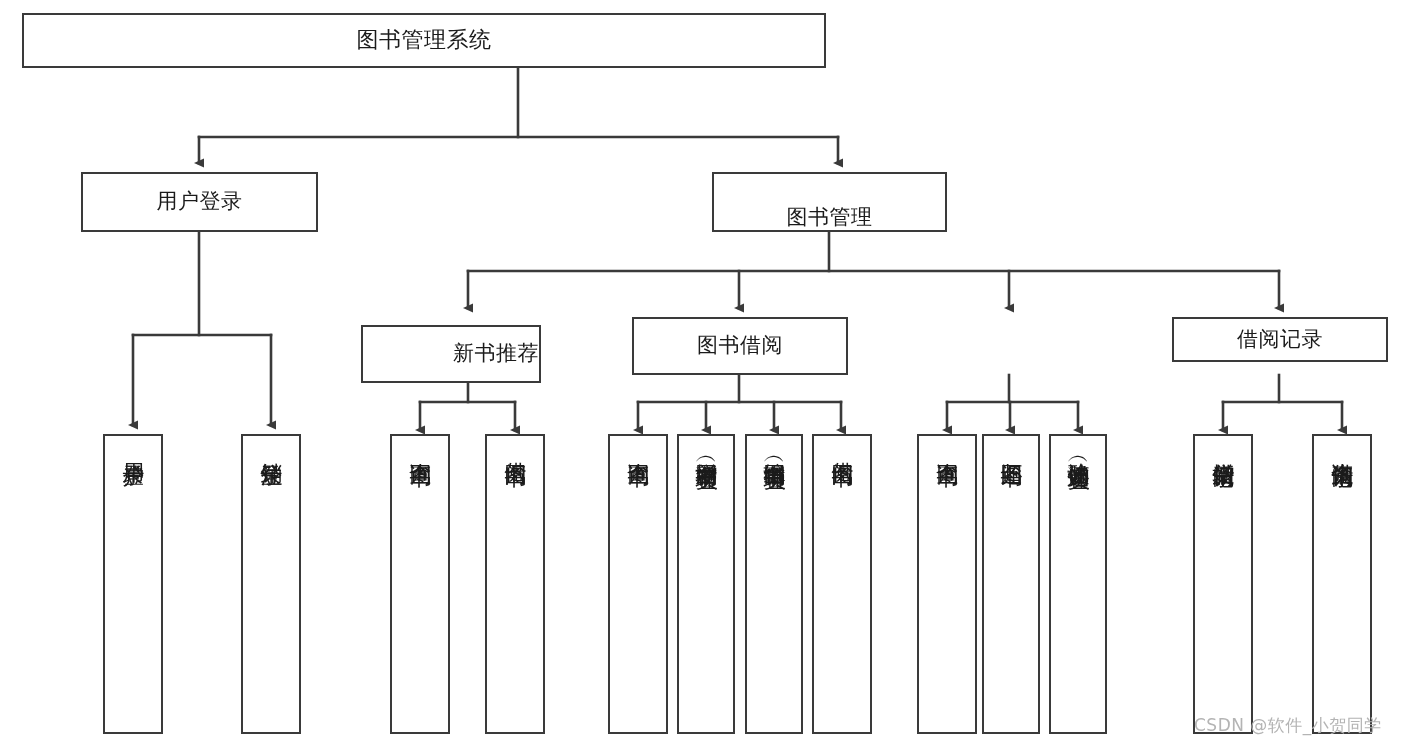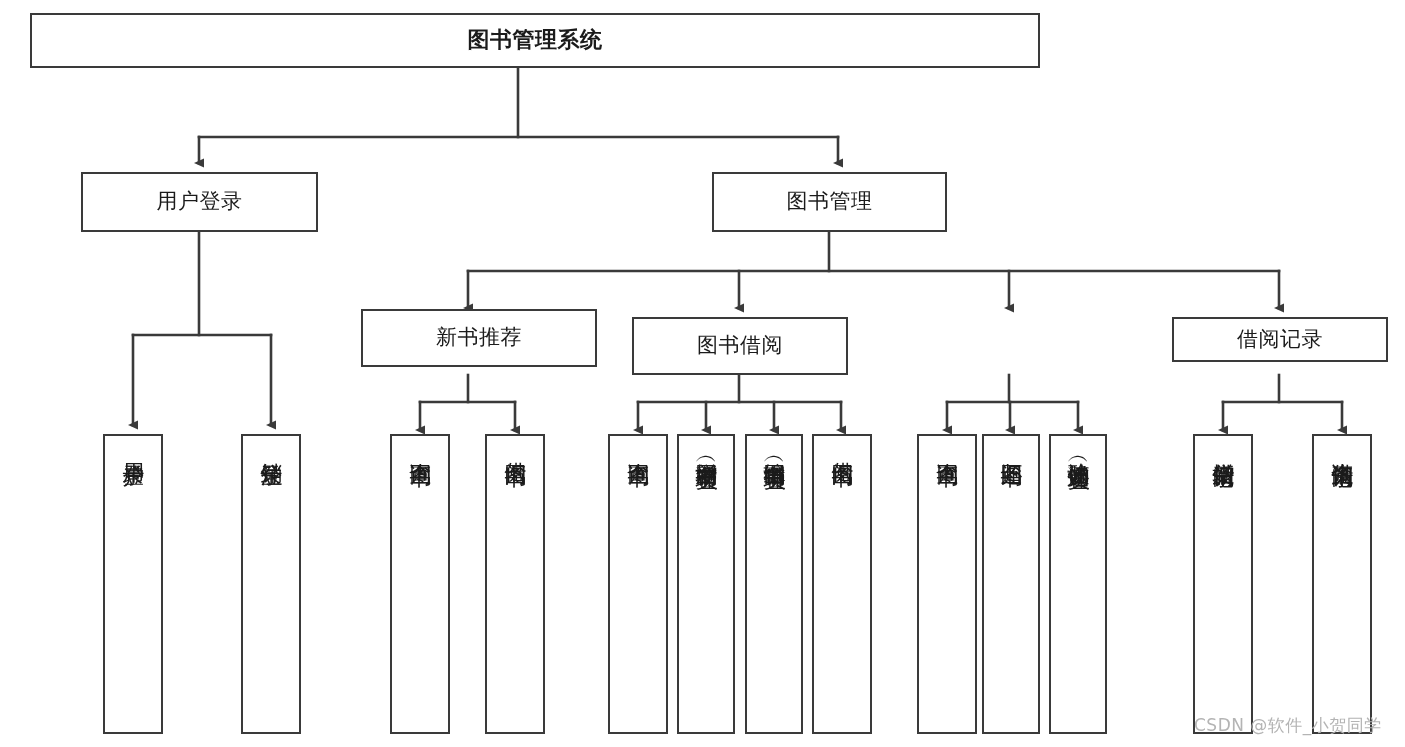--- a/index.html
+++ b/index.html
@@ -119,32 +119,32 @@
       <path d="M 1010 402 L 1010 430" marker-end="url(#arrowhead)"></path>
       <path d="M 1078 402 L 1078 430" marker-end="url(#arrowhead)"></path>
 
       <path d="M 1279 375 L 1279 402"></path>
       <path d="M 1223 402 L 1342 402"></path>
       <path d="M 1223 402 L 1223 430" marker-end="url(#arrowhead)"></path>
       <path d="M 1342 402 L 1342 430" marker-end="url(#arrowhead)"></path>
     </g>
   </svg>
 
-  <div class="node root horizontal" style="left:30px; top:13px; width:1010px; height:55px;font-weight:bold;">
+  <div class="node root horizontal" style="left:22px; top:13px; width:804px; height:55px;">
     <span class="node-label">图书管理系统</span>
   </div>
 
   <div class="node horizontal" style="left:81px; top:172px; width:237px; height:60px;">
     <span class="node-label">用户登录</span>
   </div>
-  <div class="node horizontal" style="left:712px; top:172px; width:235px; height:60px;">
+  <div class="node horizontal" style="left:712px; top:172px; width:235px; height:60px;align-items:flex-end;">
     <span class="node-label">图书管理</span>
   </div>
 
-  <div class="node horizontal" style="left:361px; top:309px; width:236px; height:58px;">
+  <div class="node horizontal" style="left:361px; top:325px; width:180px; height:58px;justify-content:flex-end;">
     <span class="node-label">新书推荐</span>
   </div>
   <div class="node horizontal" style="left:632px; top:317px; width:216px; height:58px;">
     <span class="node-label">图书借阅</span>
   </div>
   <div class="node horizontal" style="left:1172px; top:317px; width:216px; height:45px;">
     <span class="node-label">借阅记录</span>
   </div>
 
   <div class="node vertical" style="left:103px; top:434px; width:60px; height:300px;">

